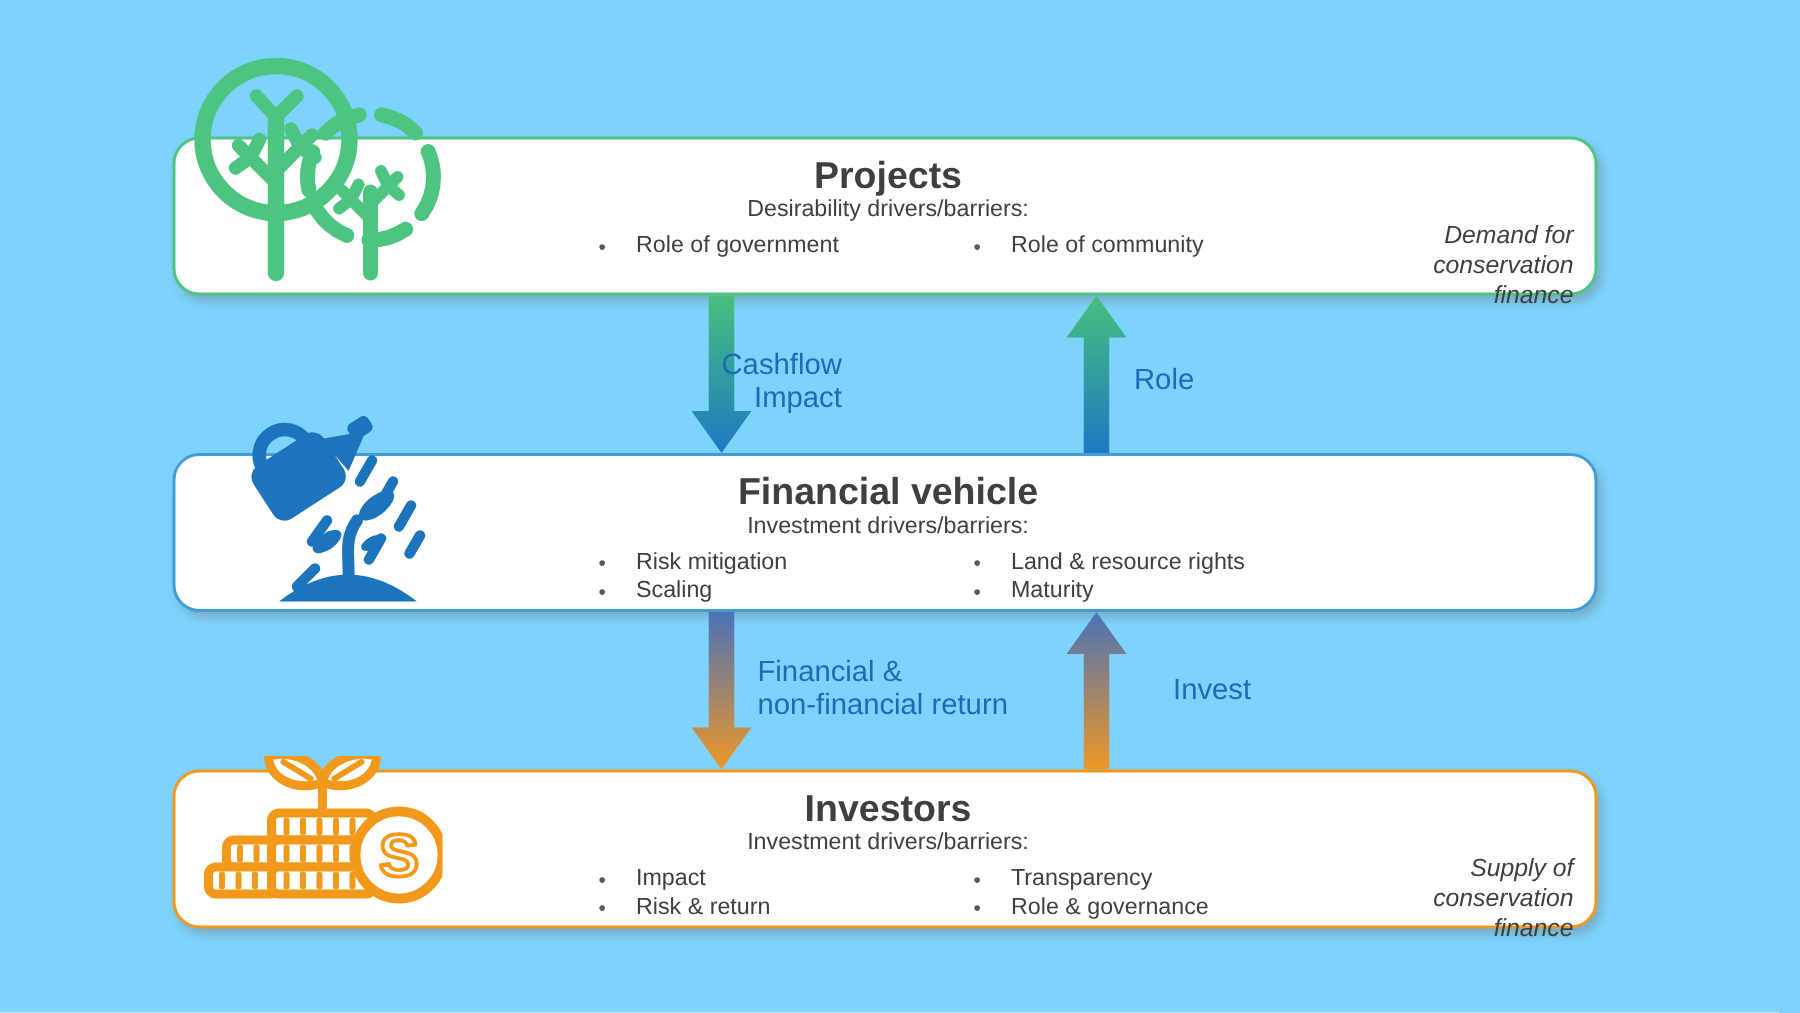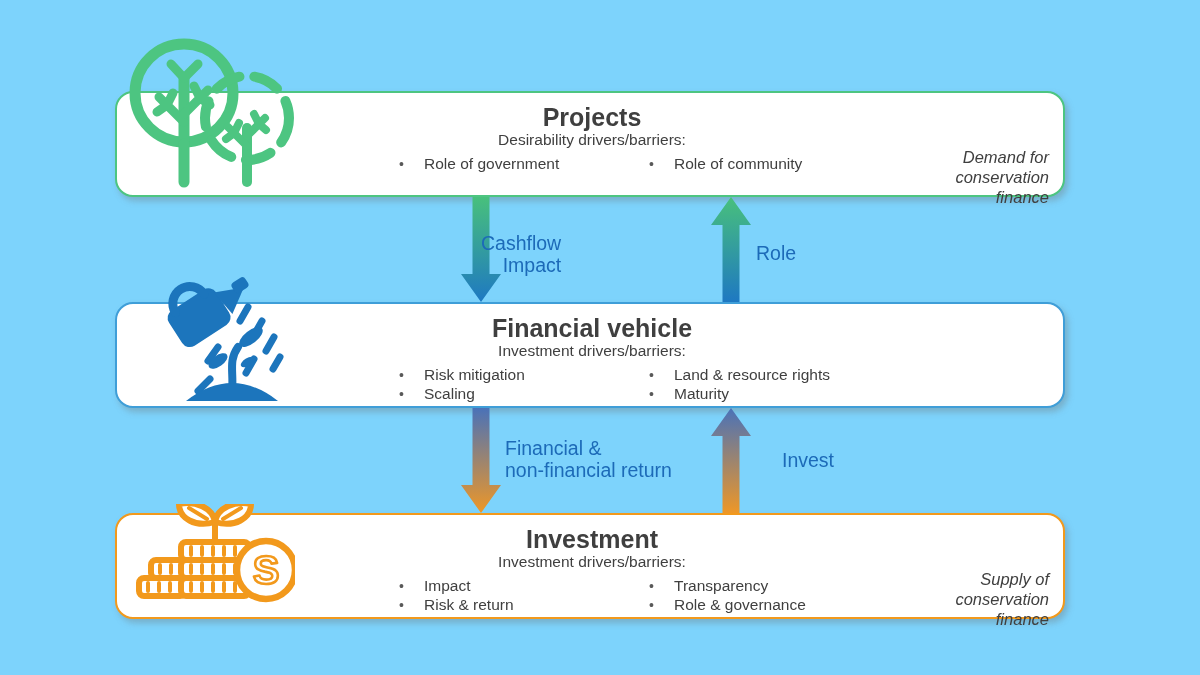--- a/index.html
+++ b/index.html
@@ -100,21 +100,21 @@
       </div>
       <div class="bullet-col">
         <div class="bullet-item">Land &amp; resource rights</div>
         <div class="bullet-item">Maturity</div>
       </div>
     </div>
   </div>
 
   <div class="row-box" id="box-investors">
     <div class="box-center">
-      <div class="box-title">Investment</div>
+      <div class="box-title">Investors</div>
       <div class="box-subtitle">Investment drivers/barriers:</div>
     </div>
     <div class="bullets">
       <div class="bullet-col">
         <div class="bullet-item">Impact</div>
         <div class="bullet-item">Risk &amp; return</div>
       </div>
       <div class="bullet-col">
         <div class="bullet-item">Transparency</div>
         <div class="bullet-item">Role &amp; governance</div>

